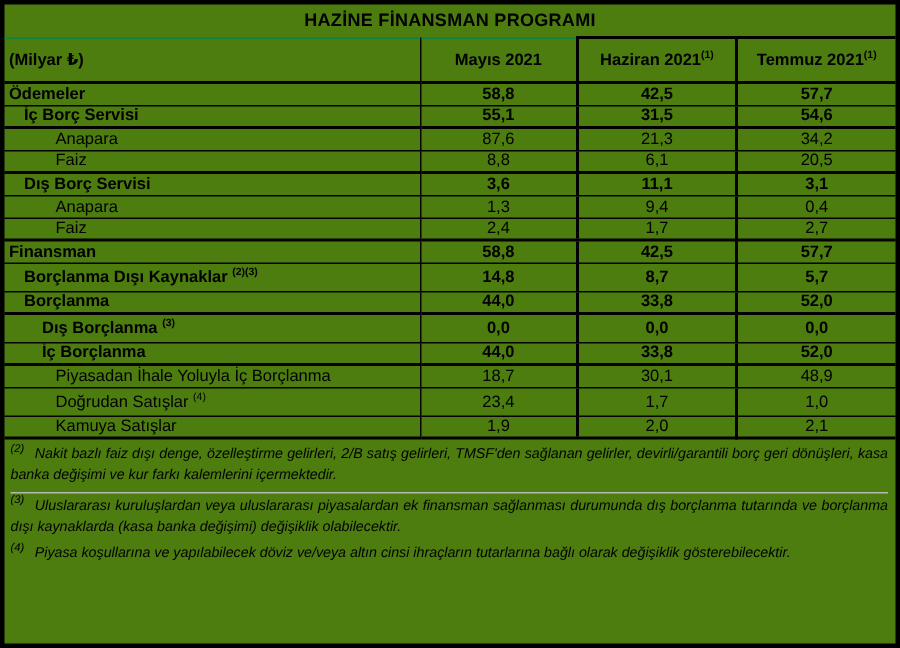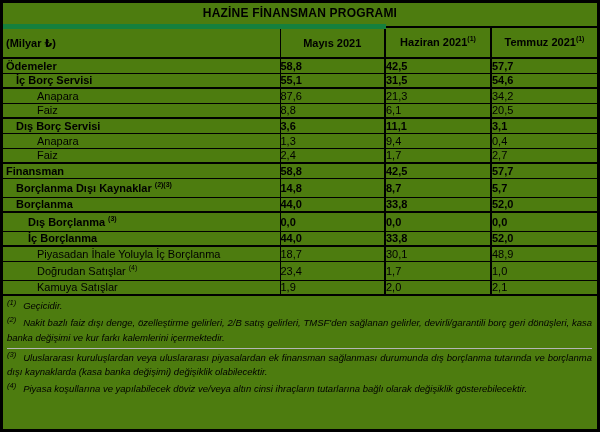--- a/index.html
+++ b/index.html
@@ -7,30 +7,30 @@
          font-family: "Liberation Sans", "DejaVu Sans", sans-serif; }
   .frame { box-sizing: border-box; width: 600px; height: 432px;
            border: 3px solid #000; background: #4d7c0f; }
   .title { height: 21px; line-height: 21px; text-align: center;
            font-weight: bold; font-size: 12px; color: #000; letter-spacing: .2px; }
   table { border-collapse: collapse; width: 100%; table-layout: fixed; }
   col.c-lbl { width: 277px; } col.c-m { width: 105px; }
   col.c-h { width: 106px; } col.c-t { width: 106px; }
   th, td { padding: 0; font-size: 11px; color: #000;
            border-bottom: 1px solid #000; overflow: hidden; white-space: nowrap; }
-  thead th { border-top: 5px solid #15803d; border-bottom: 2px solid #000;
+  thead th { border-top: 1px solid #15803d; border-bottom: 2px solid #000;
              height: 28px; font-size: 11px; text-align: center; vertical-align: middle; }
   thead th.lbl-h { text-align: left; padding-left: 3px; }
   thead th.h, thead th.t { border-top: 2px solid #000; }
   .lbl, .lbl-h { border-right: 1px solid #000; }
   td.h, th.h { border-left: 2px solid #000; border-right: 2px solid #000; }
   tbody tr { height: 15px; }
   tbody tr.tall { height: 19px; }
   tbody td { vertical-align: middle; }
-  td.v { text-align: left; }
+  td.v { text-align: center; }
   tr.bold td { font-weight: bold; }
   tr.bb2 td { border-bottom: 2px solid #000; }
   td.ind-a { padding-left: 3px; margin-top: 41px; }
   td.ind-b { padding-left: 13px; }
   td.ind-c { padding-left: 25px; }
   td.ind-d { padding-left: 34px; }
   sup.rs { font-size: 7px; vertical-align: super; line-height: 0; }
   thead sup.hs { font-size: 7px; vertical-align: super; line-height: 0; }
   .footnotes { padding: 3px 5px 0 4px; }
   .fn { font-style: italic; font-size: 9.5px; line-height: 1.5; color: #000;
@@ -149,19 +149,18 @@
       <tr class="bb2">
         <td class="lbl ind-d"><span>Kamuya Satışlar</span><sup class="rs"></sup></td>
         <td class="v m">1,9</td>
         <td class="v h">2,0</td>
         <td class="v t">2,1</td>
       </tr>
     </tbody>
   </table>
 
   <div class="footnotes">
-    <p class="fn left"><sup>(1)</sup><span>Geçicidir.</span></p>
     <p class="fn"><sup>(2)</sup><span>Nakit bazlı faiz dışı denge, özelleştirme gelirleri, 2/B satış gelirleri, TMSF'den sağlanan gelirler, devirli/garantili borç geri dönüşleri, kasa banka değişimi ve kur farkı kalemlerini içermektedir.</span></p>
     <p class="fn sep"><sup>(3)</sup><span>Uluslararası kuruluşlardan veya uluslararası piyasalardan ek finansman sağlanması durumunda dış borçlanma tutarında ve borçlanma dışı kaynaklarda (kasa banka değişimi) değişiklik olabilecektir.</span></p>
     <p class="fn left"><sup>(4)</sup><span>Piyasa koşullarına ve yapılabilecek döviz ve/veya altın cinsi ihraçların tutarlarına bağlı olarak değişiklik gösterebilecektir.</span></p>
   </div>
 
 </div>
 
 </body></html>

